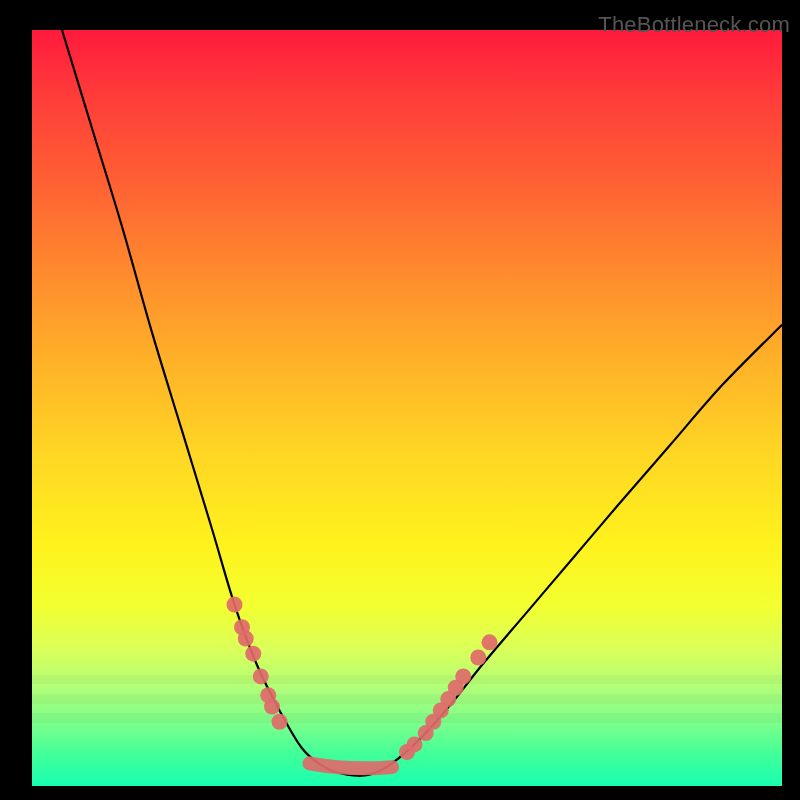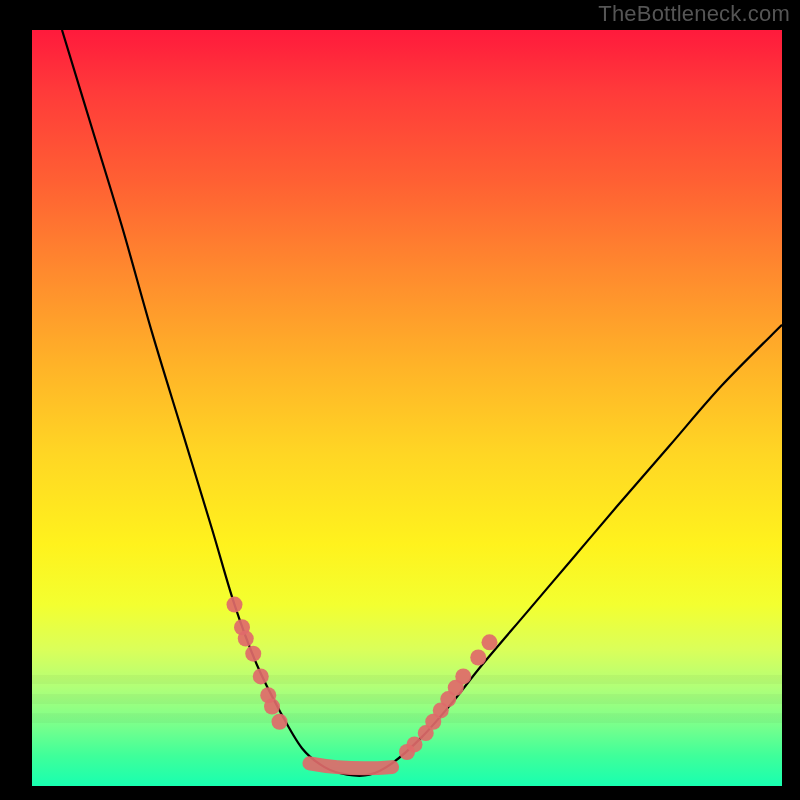--- a/index.html
+++ b/index.html
@@ -6,21 +6,21 @@
   body {
     width: 800px;
     height: 800px;
     background: #000;
     position: relative;
     overflow: hidden;
     font-family: Arial, Helvetica, sans-serif;
   }
   .watermark {
     position: absolute;
-    top: 1px;
+    top: 12px;
     right: 10px;
     color: #555;
     font-size: 22px;
     font-weight: 400;
     letter-spacing: 0.2px;
     z-index: 10;
   }
   .plot-area {
     position: absolute;
     left: 32px;

